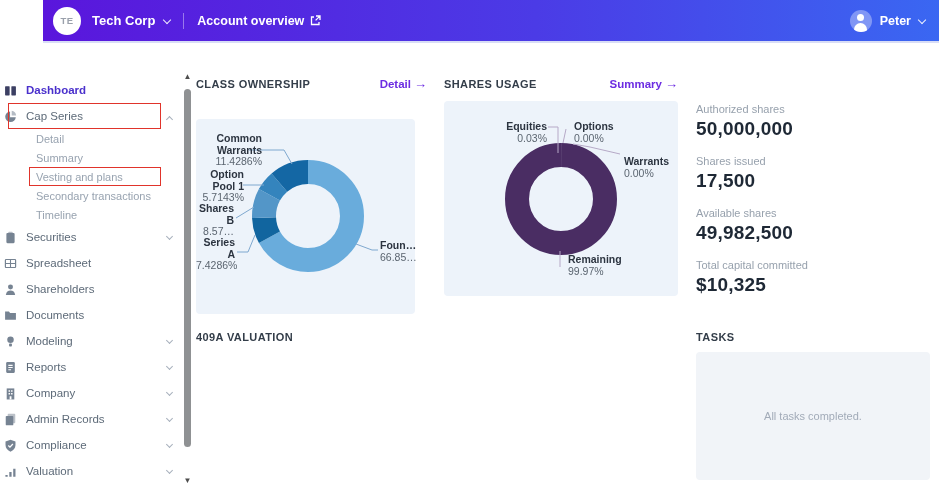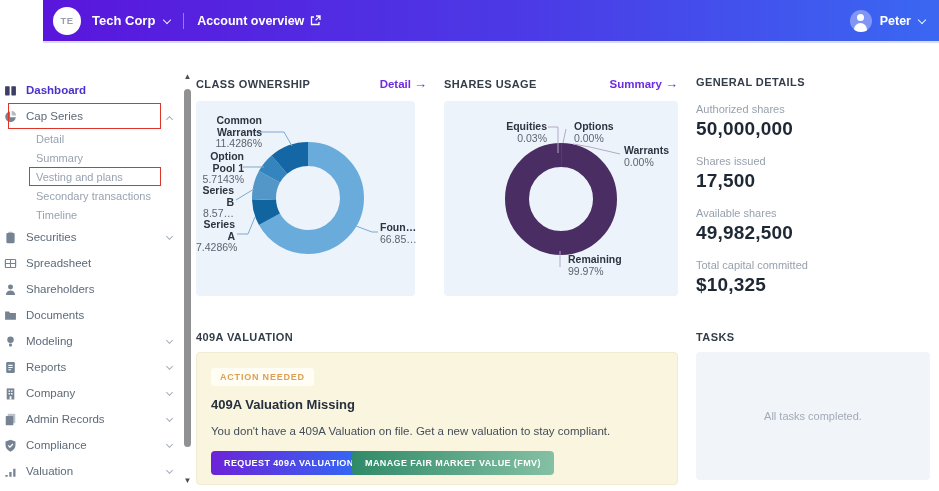--- a/index.html
+++ b/index.html
@@ -56,21 +56,21 @@
 
   
   .sec-head { position:absolute; display:flex; justify-content:space-between; align-items:center;
     font-size:11px; font-weight:bold; color:#333d49; letter-spacing:.4px; }
   .sec-link { color:#6c2ce2; font-weight:bold; font-size:11.5px; letter-spacing:0;
     display:flex; align-items:center; gap:3px; cursor:pointer; }
   .sec-link .arrow { font-size:13px; font-weight:bold; }
 
   .card { position:absolute; border-radius:4px; }
   .card.chart { background:#edf3fa; }
-  #card-class { left:196px; top:101px; width:219px; height:195px; }
+  #card-class { left:196px; top:119px; width:219px; height:195px; }
   #card-shares { left:444px; top:101px; width:234px; height:195px; }
 
   .donut-wrap { position:absolute; inset:0; }
   .dlabel { position:absolute; font-size:10.5px; line-height:11.5px; }
   .dlabel .dname { font-weight:bold; color:#2c3440; display:block; }
   .dlabel .dpct  { color:#5b6570; display:block; }
   .dlabel.ralign { text-align:right; }
 
   
   .gd-field { position:absolute; left:696px; width:234px; }
@@ -265,23 +265,20 @@
       <span>Detail</span>
       <span class="arrow">→</span>
     </span>
   </div>
   <div class="sec-head" style="left:444px; top:76px; width:234px;">
     <span>SHARES USAGE</span>
     <span class="sec-link">
       <span>Summary</span>
       <span class="arrow">→</span>
     </span>
-  </div>
-  <div class="sec-head" style="left:696px; top:76px; width:234px;">
-    <span>GENERAL DETAILS</span>
   </div>
 
   <div class="card chart" id="card-class">
     <div class="donut-wrap">
       <svg width="231" height="195" viewBox="0 0 231 195">
         <g id="donut1-arcs">
             <circle cx="112" cy="97" r="44" fill="none" stroke="#69acdc" stroke-width="24" stroke-dasharray="184.83324129627997 276.46015351590177" stroke-dashoffset="0" transform="rotate(-90 112 97)"></circle>
             <circle cx="112" cy="97" r="44" fill="none" stroke="#11659f" stroke-width="24" stroke-dasharray="20.53711896408228 276.46015351590177" stroke-dashoffset="-184.83324129627997" transform="rotate(-90 112 97)"></circle>
             <circle cx="112" cy="97" r="44" fill="none" stroke="#5396c8" stroke-width="24" stroke-dasharray="23.696505598462007 276.46015351590177" stroke-dashoffset="-205.37036026036225" transform="rotate(-90 112 97)"></circle>
             <circle cx="112" cy="97" r="44" fill="none" stroke="#3484bd" stroke-width="24" stroke-dasharray="15.797762552359174 276.46015351590177" stroke-dashoffset="-229.06686585882423" transform="rotate(-90 112 97)"></circle>
@@ -297,21 +294,21 @@
       </svg>
       <div class="dlabel ralign" style="left:4px; top:14px; width:62px;">
         <span class="dname">Common Warrants</span>
         <span class="dpct">11.4286%</span>
       </div>
       <div class="dlabel ralign" style="left:4px; top:50px; width:44px;">
         <span class="dname">Option Pool 1</span>
         <span class="dpct">5.7143%</span>
       </div>
       <div class="dlabel ralign" style="left:0px; top:84px; width:38px;">
-        <span class="dname">Series B</span>
+        <span class="dname">Shares B</span>
         <span class="dpct">8.57…</span>
       </div>
       <div class="dlabel ralign" style="left:0px; top:118px; width:39px;">
         <span class="dname">Series A</span>
         <span class="dpct">7.4286%</span>
       </div>
       <div class="dlabel" style="left:184px; top:121px; width:45px;">
         <span class="dname">Foun…</span>
         <span class="dpct">66.85…</span>
       </div>
@@ -333,21 +330,21 @@
         </g>
       </svg>
       <div class="dlabel ralign" style="left:20px; top:20px; width:83px;">
         <span class="dname">Equities</span>
         <span class="dpct">0.03%</span>
       </div>
       <div class="dlabel" style="left:130px; top:20px; width:60px;">
         <span class="dname">Options</span>
         <span class="dpct">0.00%</span>
       </div>
-      <div class="dlabel" style="left:180px; top:44px; width:60px;">
+      <div class="dlabel" style="left:180px; top:55px; width:60px;">
         <span class="dname">Warrants</span>
         <span class="dpct">0.00%</span>
       </div>
       <div class="dlabel" style="left:124px; top:153px; width:70px;">
         <span class="dname">Remaining</span>
         <span class="dpct">99.97%</span>
       </div>
     </div>
   </div>
 
@@ -368,25 +365,18 @@
     <div class="gd-value">$10,325</div>
   </div>
 
   <div class="sec-head" style="left:196px; top:331px; width:231px;">
     <span>409A VALUATION</span>
   </div>
   <div class="sec-head" style="left:696px; top:331px; width:234px;">
     <span>TASKS</span>
   </div>
 
-  <div class="card" id="card-409a">
-    <div class="badge">ACTION NEEDED</div>
-    <div class="v-heading">409A Valuation Missing</div>
-    <div class="v-body">You don't have a 409A Valuation on file. Get a new valuation to stay compliant.</div>
-    <button class="btn primary">REQUEST 409A VALUATION</button>
-    <button class="btn secondary">MANAGE FAIR MARKET VALUE (FMV)</button>
-  </div>
 
   <div class="card" id="card-tasks">
     <div class="tasks-empty">All tasks completed.</div>
   </div>
 
 </div>
 
 </body></html>

